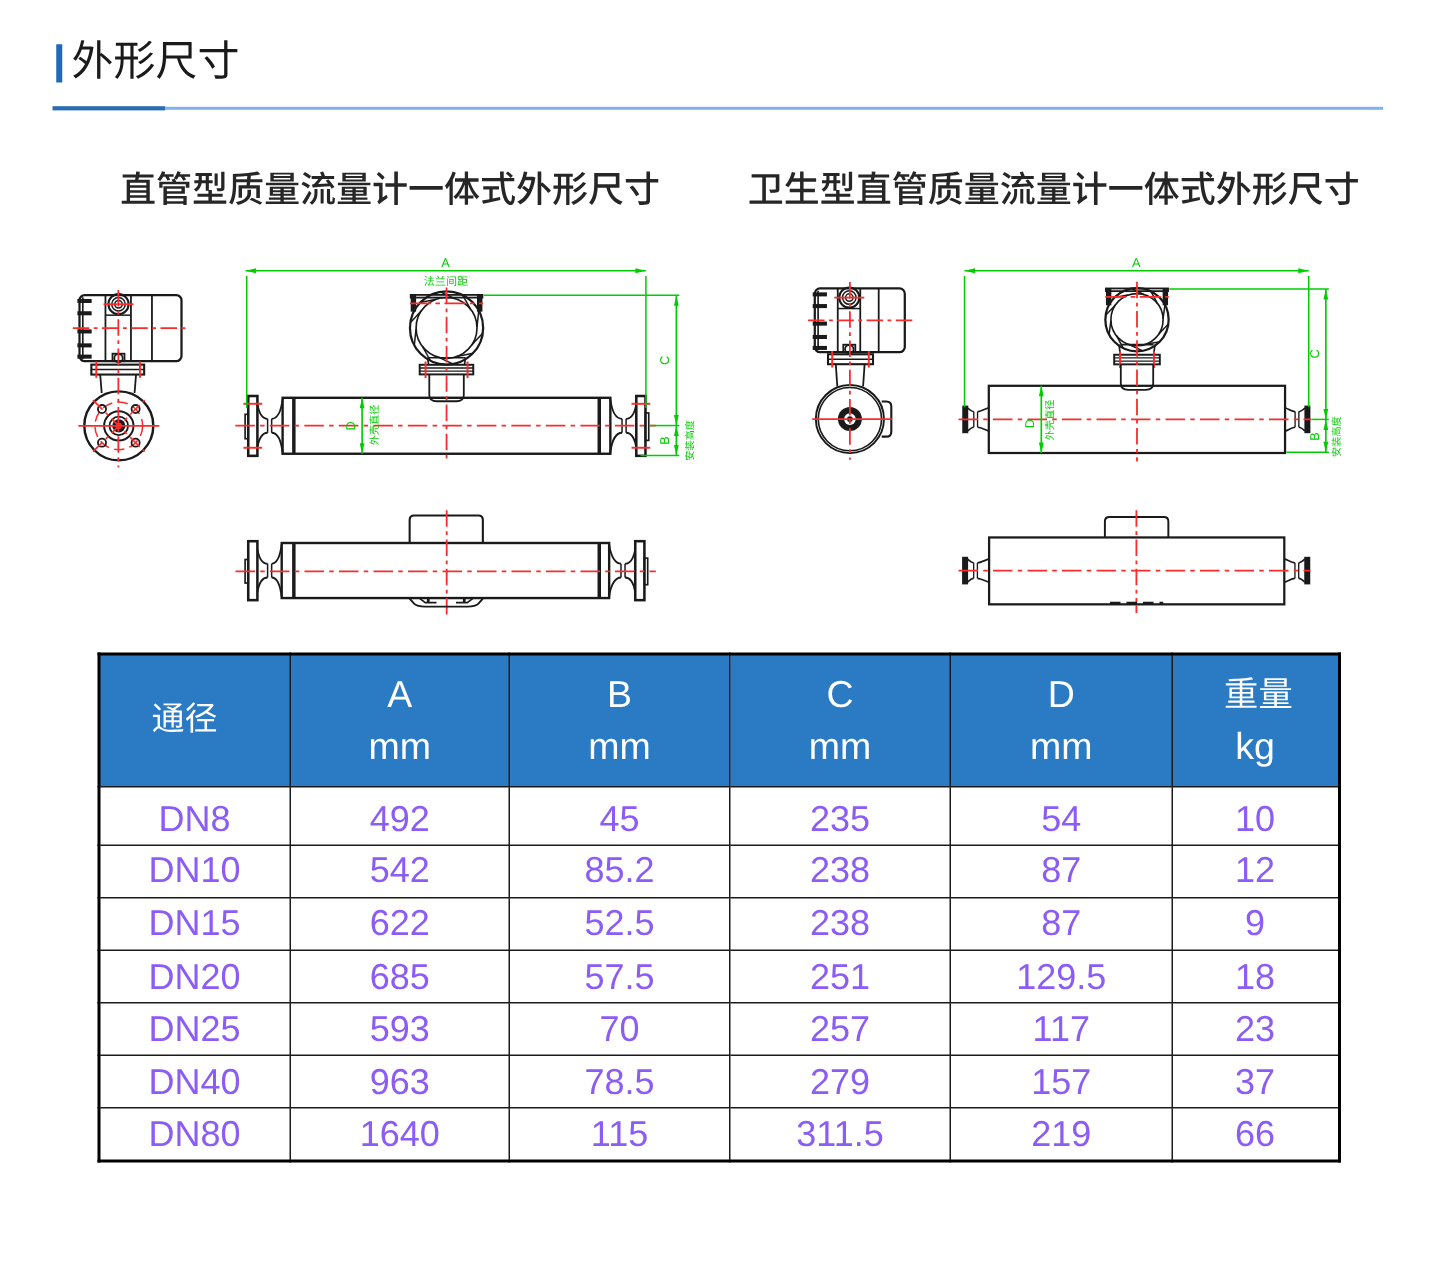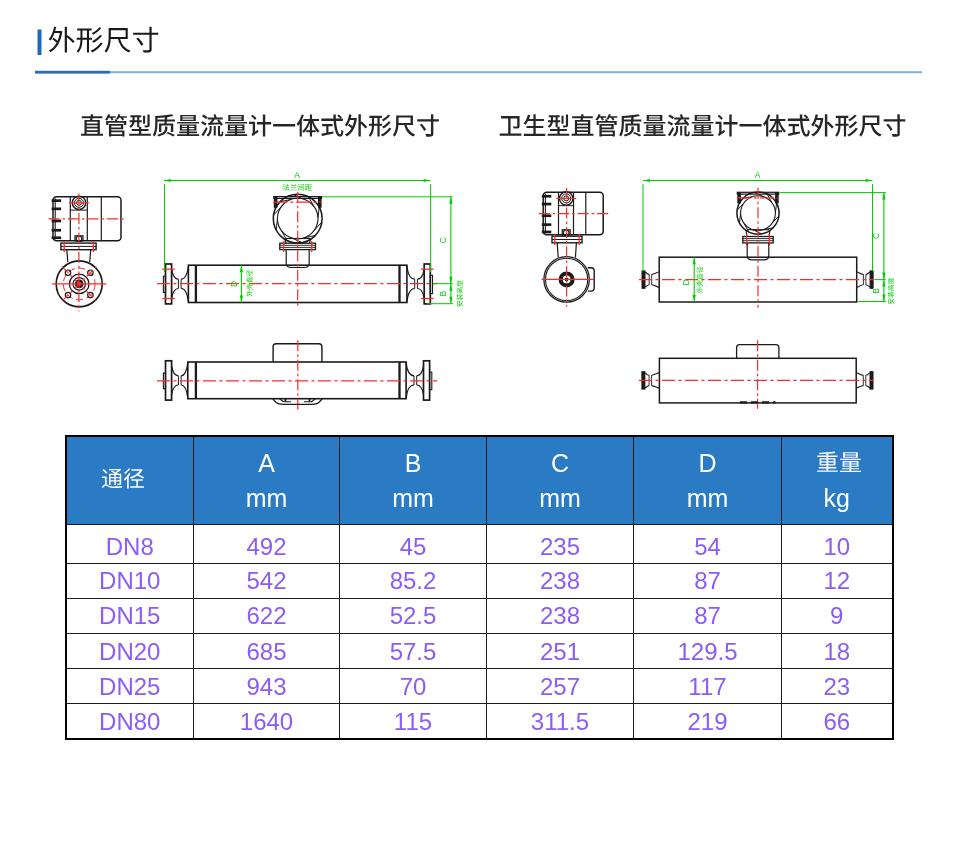--- a/index.html
+++ b/index.html
@@ -87,25 +87,33 @@
 <tr>
         <td>DN20</td>
         <td>685</td>
         <td>57.5</td>
         <td>251</td>
         <td>129.5</td>
         <td>18</td>
       </tr>
 <tr>
         <td>DN25</td>
-        <td>943</td>
+        <td>593</td>
         <td>70</td>
         <td>257</td>
         <td>117</td>
         <td>23</td>
+      </tr>
+<tr>
+        <td>DN40</td>
+        <td>963</td>
+        <td>78.5</td>
+        <td>279</td>
+        <td>157</td>
+        <td>37</td>
       </tr>
 <tr>
         <td>DN80</td>
         <td>1640</td>
         <td>115</td>
         <td>311.5</td>
         <td>219</td>
         <td>66</td>
       </tr>
 </tbody>

